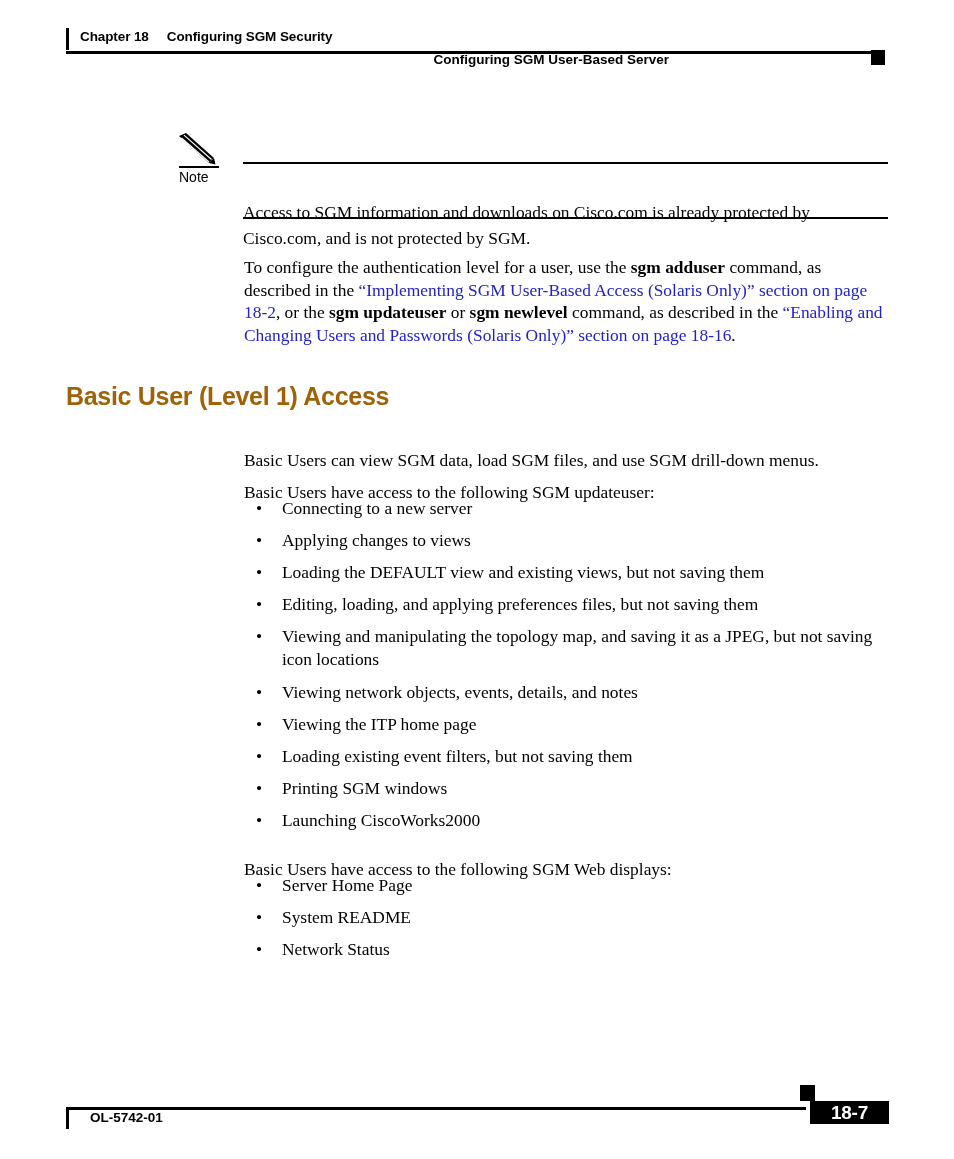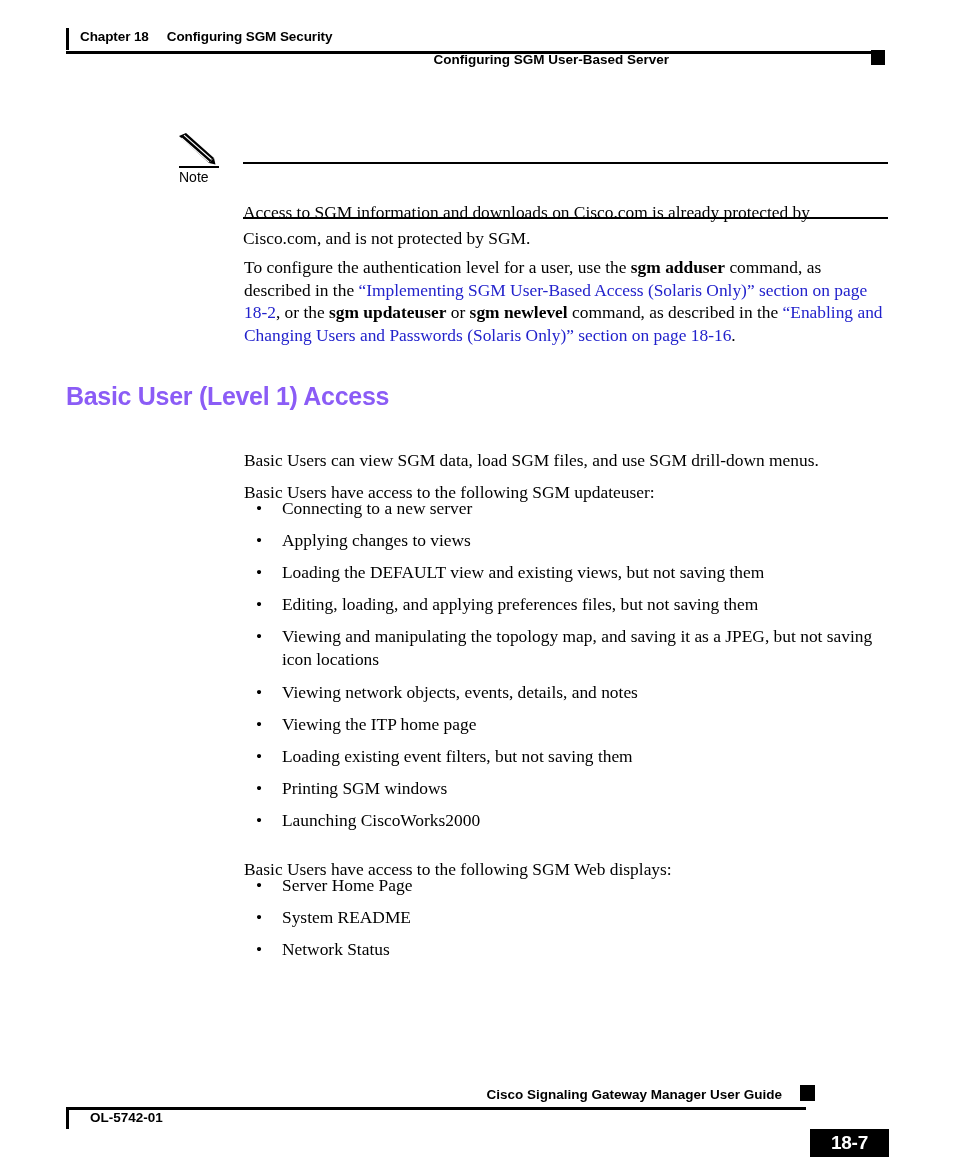--- a/index.html
+++ b/index.html
@@ -130,21 +130,21 @@
     color: #2222cc;
   }
 
   .section-heading {
     position: absolute;
     left: 66px; top: 382px;
     font-family: "Liberation Sans Narrow", "Liberation Sans", sans-serif;
     font-weight: bold;
     font-size: 25px;
     letter-spacing: -0.3px;
-    color: #8b5cf6;
+    color: #a16207;
   }
 
   
   .bullet {
     position: absolute;
     left: 256px;
     width: 640px;
     font-size: 17.4px;
     line-height: 22.6px;
     padding-left: 26px;
@@ -196,31 +196,30 @@
     position: absolute;
     left: 90px; top: 30px;
     font-family: "Liberation Sans Narrow", "Liberation Sans", sans-serif;
     font-weight: bold;
     font-size: 13.5px;
     white-space: nowrap;
   }
   .ftr-pagebox {
     position: absolute;
     left: 810px; top: 21px;
-    width: 79px; height: 28px;
+    width: 79px; height: 23px;
     background: #000;
     color: #fff;
     font-family: "Liberation Sans Narrow", "Liberation Sans", sans-serif;
     font-weight: bold;
     font-size: 19px;
     display: flex;
     align-items: center;
     justify-content: center;
     letter-spacing: -0.2px;
-    margin-top: 28px;
   }
 </style>
 </head>
 <body>
 
 <div class="header">
   <div class="hdr-left-tick"></div>
   <div class="hdr-chapter-line">
     <span class="hdr-chapter-num">Chapter 18</span>
     <span>Configuring SGM Security</span>
@@ -309,19 +308,18 @@
     <span class="btxt">System README</span>
   </div>
   <div class="bullet" style="top:938px;">
     <span class="dot">•</span>
     <span class="btxt">Network Status</span>
   </div>
 
 </div>
 
 <div class="footer">
-  <div class="ftr-guide">Cisco Signaling Gateway Manager User Guide</div>
   <div class="ftr-square"></div>
   <div class="ftr-rule"></div>
   <div class="ftr-left-tick"></div>
   <div class="ftr-docid">OL-5742-01</div>
   <div class="ftr-pagebox">18-7</div>
 </div>
 
 </body></html>

